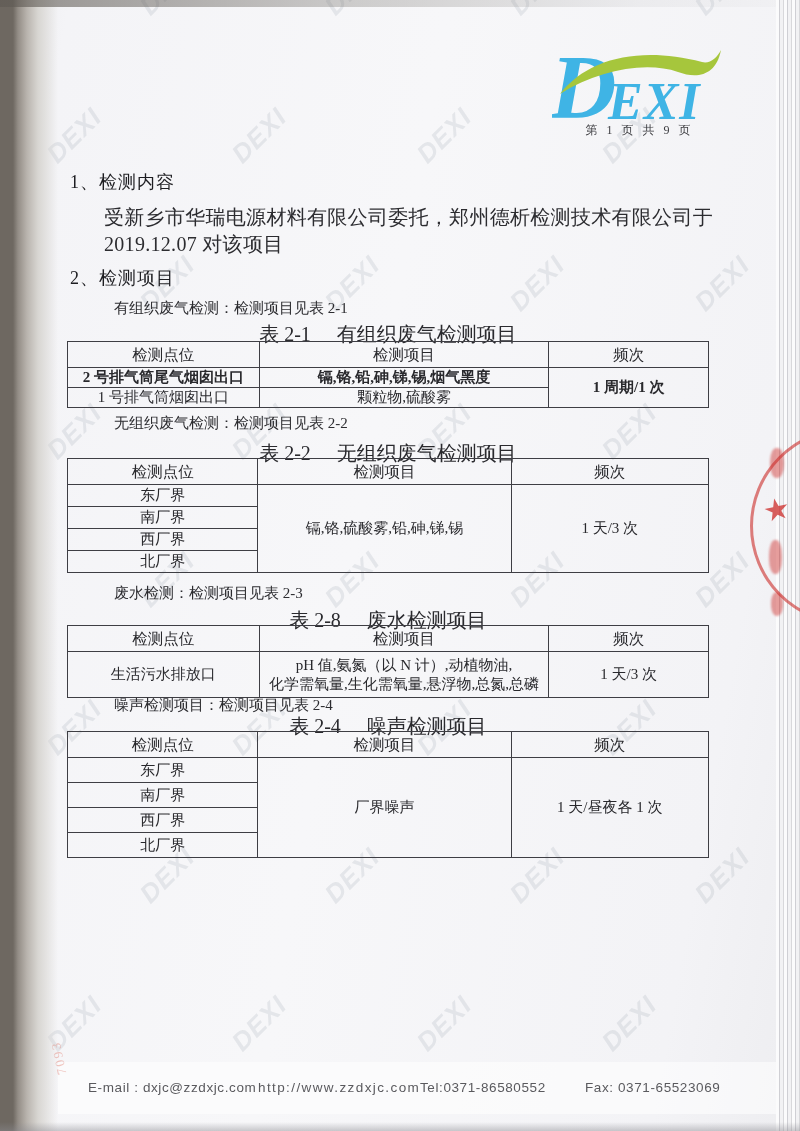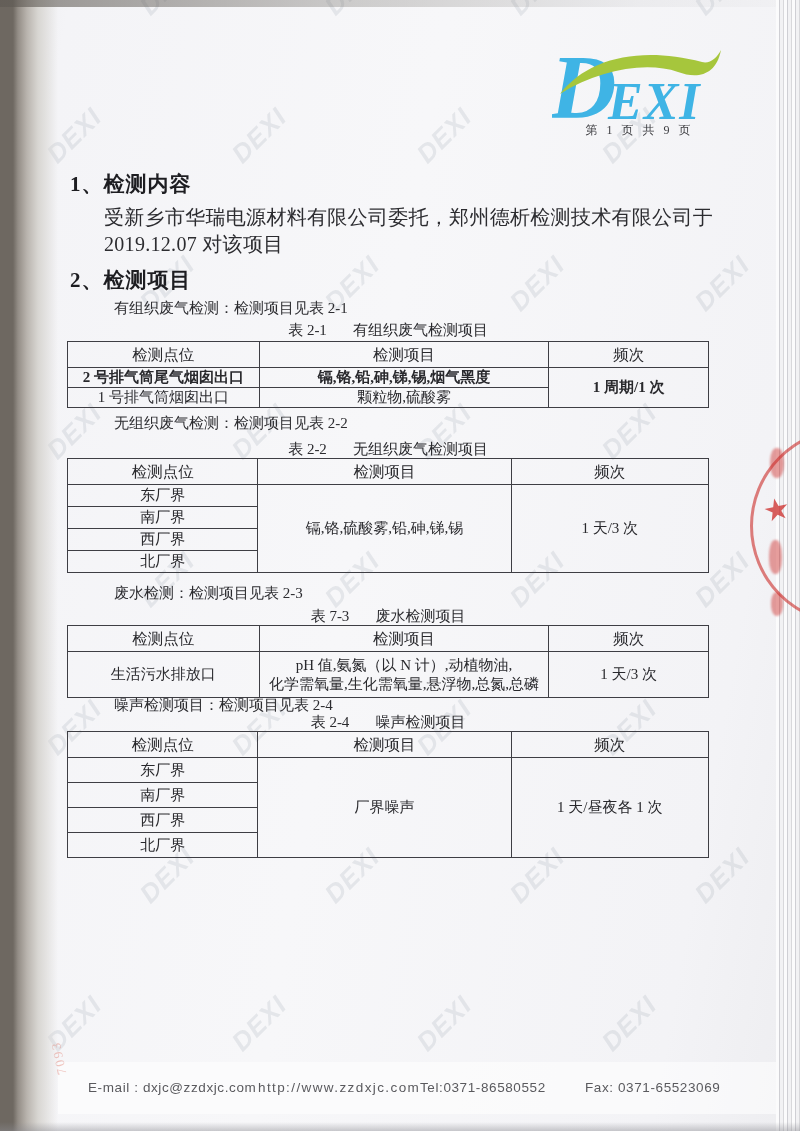--- a/index.html
+++ b/index.html
@@ -23,24 +23,24 @@
   .wm-layer{left:0;top:0;width:100%;height:100%;overflow:hidden;z-index:0;}
   .wm{position:absolute;transform:rotate(-45deg);
     font:italic bold 26px "Liberation Sans","DejaVu Sans",sans-serif;
     color:rgba(132,142,158,.16);letter-spacing:1px;user-select:none;}
   
   .report-line{left:75px;top:126px;font-size:15px;letter-spacing:.5px;z-index:2;}
   .logo-box{left:552px;top:36px;width:175px;height:92px;z-index:2;}
   .page-indicator{left:552px;top:122px;width:175px;text-align:center;
     font-size:12px;letter-spacing:3px;color:#3c3c40;z-index:2;}
   
-  .h-sec{font-size:21px;font-weight:bold;color:#1d1d21;letter-spacing:1px;z-index:2;}
+  .h-sec{font-size:18px;font-weight:normal;color:#1d1d21;letter-spacing:1px;z-index:2;}
   .para{font-size:20px;color:#2c2c30;letter-spacing:.3px;z-index:2;}
   .intro{font-size:15px;color:#2c2c30;z-index:2;}
-  .caption{width:642px;left:67px;text-align:center;font-size:15px;color:#2a2a2e;z-index:2;}
+  .caption{width:642px;left:67px;text-align:center;font-size:20px;color:#2a2a2e;z-index:2;}
   .caption .cap-title{margin-left:26px;}
   
   table.tbl{border-collapse:collapse;table-layout:fixed;z-index:2;position:absolute;}
   table.tbl td{border:1px solid #3e3e44;text-align:center;vertical-align:middle;
     font-size:15px;color:#29292d;padding:0 2px;line-height:1.25;}
   tr.hrow td{height:25px;font-size:15.5px;}
   .two-line span{display:block;}
   
   .stamp-arc{left:750px;top:428px;width:188px;height:190px;border-radius:50%;
     border:3px solid rgba(204,43,40,.6);z-index:6;}
@@ -173,21 +173,21 @@
       <td>西厂界</td>
     </tr>
     <tr style="height:22px;">
       <td>北厂界</td>
     </tr>
   </tbody>
     </table>
 
   <div class="abs intro" style="left:114px;top:584px;">废水检测：检测项目见表 2-3</div>
   <div class="abs caption" style="top:607px;">
-    <span>表 7-3</span><span class="cap-title">废水检测项目</span>
+    <span>表 2-8</span><span class="cap-title">废水检测项目</span>
   </div>
   <table class="tbl" style="left:67px;top:625px;width:642px;">
     <colgroup>
         <col style="width:29.9%">
         <col style="width:45.2%">
         <col style="width:24.9%">
       </colgroup>
     <tbody>
         <tr class="hrow" style="height:23px;">
       <td>检测点位</td>

